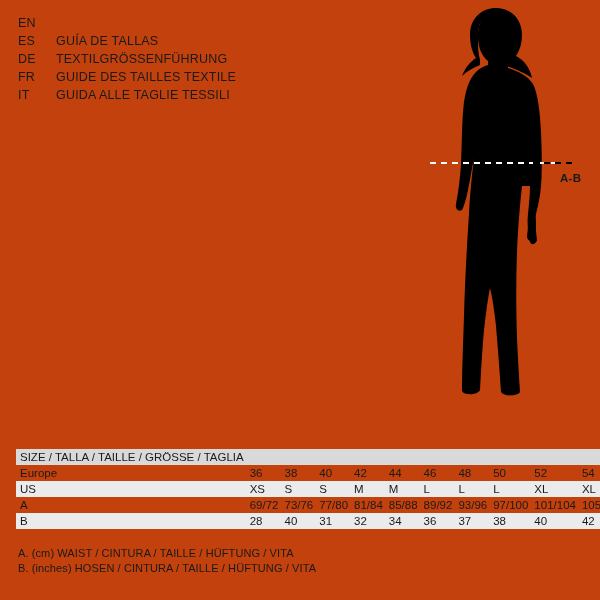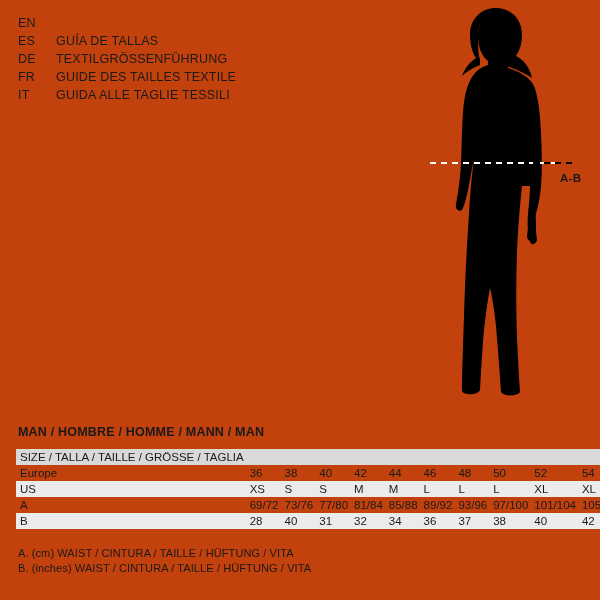--- a/index.html
+++ b/index.html
@@ -188,21 +188,20 @@
         C78,12 86,2 96,2 Z"></path>
 
       <path fill="#000000" d="M131,200 c3,4 5,10 5,16 c0,6 -1,12 -3,16 c-3,2 -6,0 -6,-4 c1,-8 2,-18 4,-28 Z"></path>
 
       <line x1="30" y1="155" x2="160" y2="155" stroke="#ffffff" stroke-width="2" stroke-dasharray="6,5"></line>
       <line x1="133" y1="155" x2="176" y2="155" stroke="#000000" stroke-width="2" stroke-dasharray="6,5"></line>
     </svg>
   </div>
   <div class="ab-label">A-B</div>
 
-  <div class="table-title">MAN / HOMBRE / HOMME / MANN / MAN</div>
 
   <table class="size-table">
     <thead>
       <tr>
         <th class="col-label">SIZE / TALLA / TAILLE / GRÖSSE / TAGLIA</th>
         <th class="num"></th>
         <th class="num"></th>
         <th class="num"></th>
         <th class="num"></th>
         <th class="num"></th>
@@ -269,16 +268,16 @@
         <td class="num">38</td>
         <td class="num">40</td>
         <td class="num">42</td>
 
       </tr>
     </tbody>
   </table>
 
   <div class="footnotes">
     <div>A. (cm) WAIST / CINTURA / TAILLE / HÜFTUNG / VITA</div>
-    <div>B. (inches) WAIST / CINTURA / TAILLE / HÜFTUNG / VITA</div>
+    <div>B. (inches) HOSEN / CINTURA / TAILLE / HÜFTUNG / VITA</div>
   </div>
 
 </div>
 
 </body></html>

